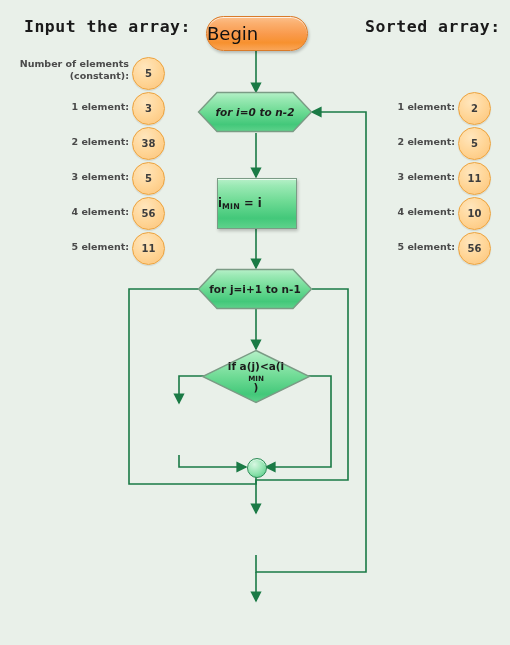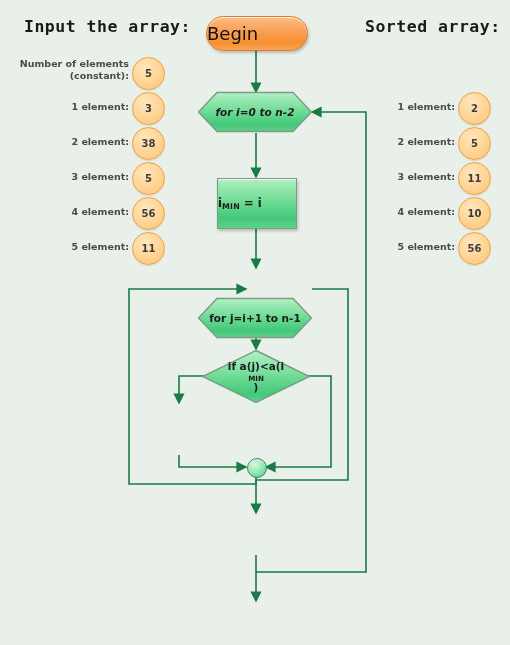--- a/index.html
+++ b/index.html
@@ -215,21 +215,21 @@
       </defs>
       <polygon points="20,1.5 96,1.5 114.5,21 96,40.5 20,40.5 1.5,21" fill="url(#gH1)" stroke="#7b9b85" stroke-width="1.4"></polygon>
     </svg>
     <div class="txt">for i=0 to n-2</div>
   </div>
 
   <div class="node process" style="left:217px;top:178px;width:78px;height:49px;">
     <span class="txt"><span>i</span><sub>MIN</sub><span> = i</span></span>
   </div>
 
-  <div class="hexwrap" style="left:197px;top:268px;width:116px;height:42px;margin-top:29px;">
+  <div class="hexwrap" style="left:197px;top:268px;width:116px;height:42px;">
     <svg width="116" height="42" viewBox="0 0 116 42">
       <polygon points="20,1.5 96,1.5 114.5,21 96,40.5 20,40.5 1.5,21" fill="url(#gH1)" stroke="#7b9b85" stroke-width="1.4"></polygon>
     </svg>
     <div class="txt">for j=i+1 to n-1</div>
   </div>
 
   <div class="diawrap" style="left:201px;top:349px;width:110px;height:55px;">
     <svg width="110" height="55" viewBox="0 0 110 55">
       <defs>
         <linearGradient id="gD1" x1="0" y1="0" x2="0" y2="1">

